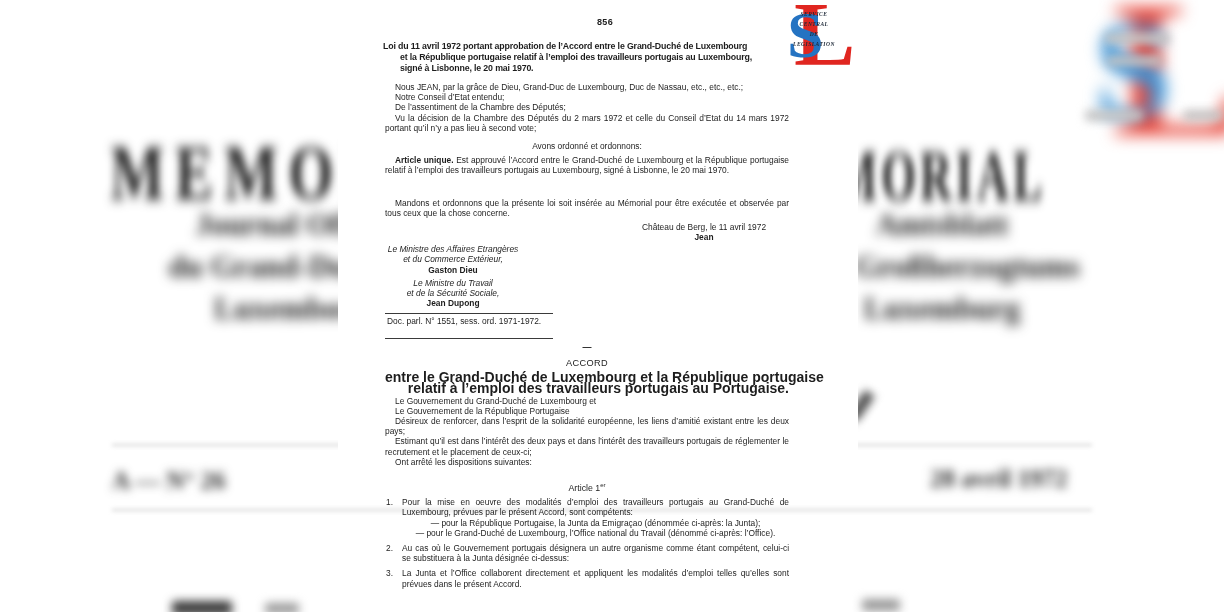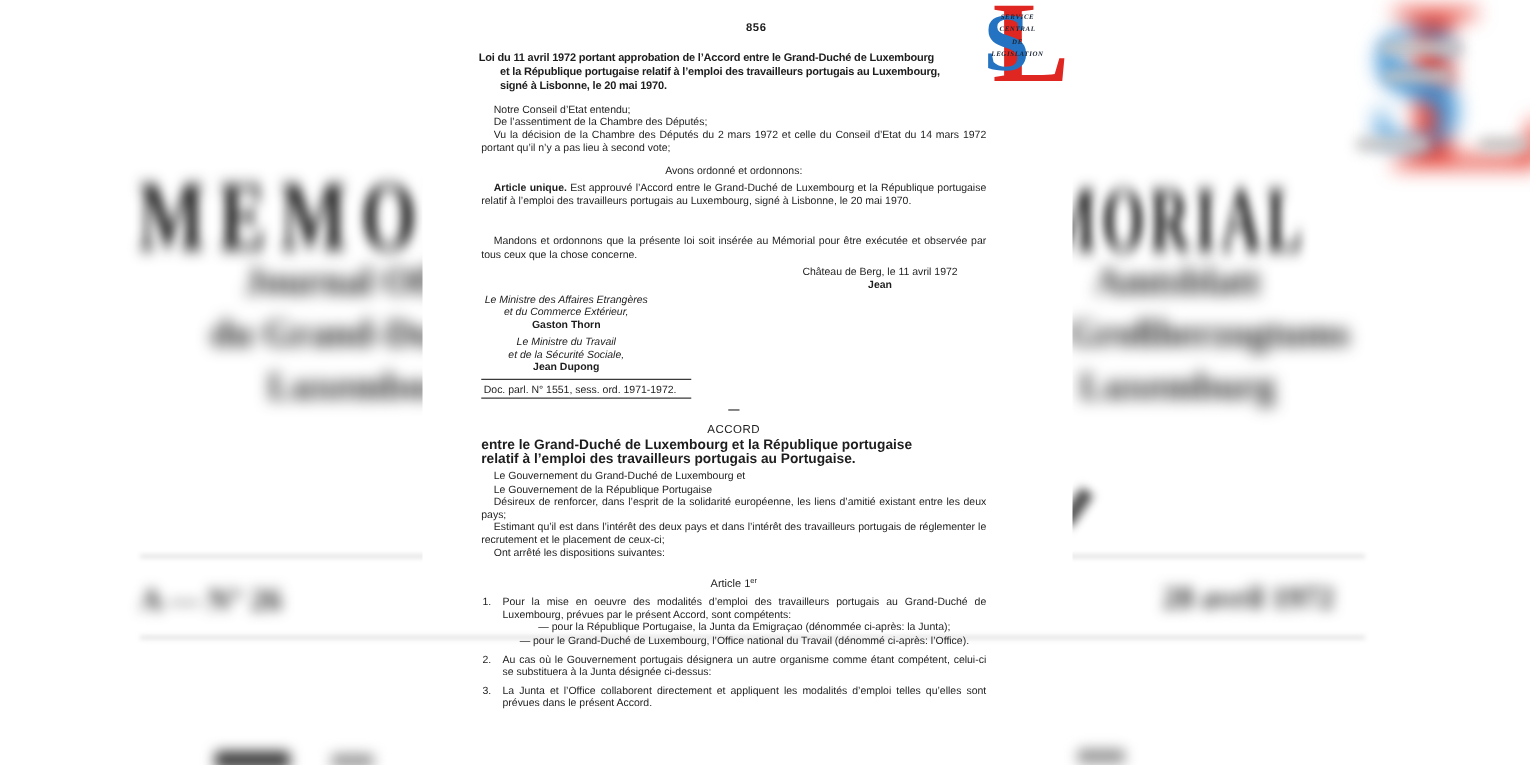--- a/index.html
+++ b/index.html
@@ -54,24 +54,24 @@
   .ordain{margin-top:8px !important;}
   .article-unique{margin-top:4px !important;}
   .mandons{margin-top:22px !important;}
   b{font-weight:700;}
   .sign-right{margin:4px 10px 0 auto;width:150px;text-align:center;}
   .sign-right .pd{white-space:nowrap;}
   .ministers{margin:3px 0 0 -32px;width:200px;text-align:center;line-height:9.6px;}
   .ministers .it{font-style:italic;}
   .ministers .nm{font-weight:700;margin:1px 0 4px 0;}
   .docparl{margin-top:3px;width:166px;border-top:1px solid #3a3a3a;border-bottom:1px solid #3a3a3a;
-           padding:2px 0 2px 2px;white-space:nowrap;}
+           padding:2px 0 12px 2px;white-space:nowrap;}
   .sep{margin-top:3px;text-align:center;font-weight:700;font-size:9px;}
   .accord-h{margin-top:6px;text-align:center;font-weight:400;font-size:9.2px;letter-spacing:.4px;}
-  .accord-sub{margin-top:3px;text-align:left;font-weight:700;font-size:11px;line-height:11px;}
+  .accord-sub{margin-top:3px;text-align:right;font-weight:700;font-size:14px;line-height:11px;}
   .article1{margin-top:13px;text-align:center;font-size:8.8px;}
   .article1 sup{font-size:6px;}
   ol.items{list-style:none;margin:4px 0 0 0;padding:0;}
   ol.items li{position:relative;padding-left:17px;margin-top:5px;text-align:justify;}
   ol.items li:first-child{margin-top:0;}
   ol.items .num{position:absolute;left:1px;top:0;}
   .subitem{white-space:nowrap;text-align:center;}
 </style>
 </head>
 <body>
@@ -127,39 +127,40 @@
       <span class="t t4">LEGISLATION</span>
     </div>
 
     <div id="law-title">
       <div>Loi du 11 avril 1972 portant approbation de l’Accord entre le Grand-Duché de Luxembourg</div>
       <div class="t2">et la République portugaise relatif à l’emploi des travailleurs portugais au Luxembourg,</div>
       <div class="t2">signé à Lisbonne, le 20 mai 1970.</div>
     </div>
 
     <div id="flow">
+      <p>Nous JEAN, par la grâce de Dieu, Grand-Duc de Luxembourg, Duc de Nassau, etc., etc., etc.;</p>
       <p>Notre Conseil d’Etat entendu;</p>
       <p>De l’assentiment de la Chambre des Députés;</p>
       <p>Vu la décision de la Chambre des Députés du 2 mars 1972 et celle du Conseil d’Etat du 14 mars 1972 portant qu’il n’y a pas lieu à second vote;</p>
 
       <p class="center ordain">Avons ordonné et ordonnons:</p>
 
       <p class="article-unique"><b>Article unique.</b><span> Est approuvé l’Accord entre le Grand-Duché de Luxembourg et la République portugaise relatif à l’emploi des travailleurs portugais au Luxembourg, signé à Lisbonne, le 20 mai 1970.</span></p>
 
       <p class="mandons">Mandons et ordonnons que la présente loi soit insérée au Mémorial pour être exécutée et observée par tous ceux que la chose concerne.</p>
 
       <div class="sign-right">
         <div class="pd">Château de Berg, le 11 avril 1972</div>
         <div style="font-weight:700;">Jean</div>
       </div>
 
       <div class="ministers">
         <div class="it">Le Ministre des Affaires Etrangères</div>
         <div class="it">et du Commerce Extérieur,</div>
-        <div class="nm">Gaston Thorn</div>
+        <div class="nm">Gaston Dieu</div>
         <div class="it">Le Ministre du Travail</div>
         <div class="it">et de la Sécurité Sociale,</div>
         <div class="nm">Jean Dupong</div>
       </div>
 
       <div class="docparl">Doc. parl.  N° 1551, sess. ord. 1971-1972.</div>
 
       <div class="sep">—</div>
 
       <div class="accord-h">ACCORD</div>

